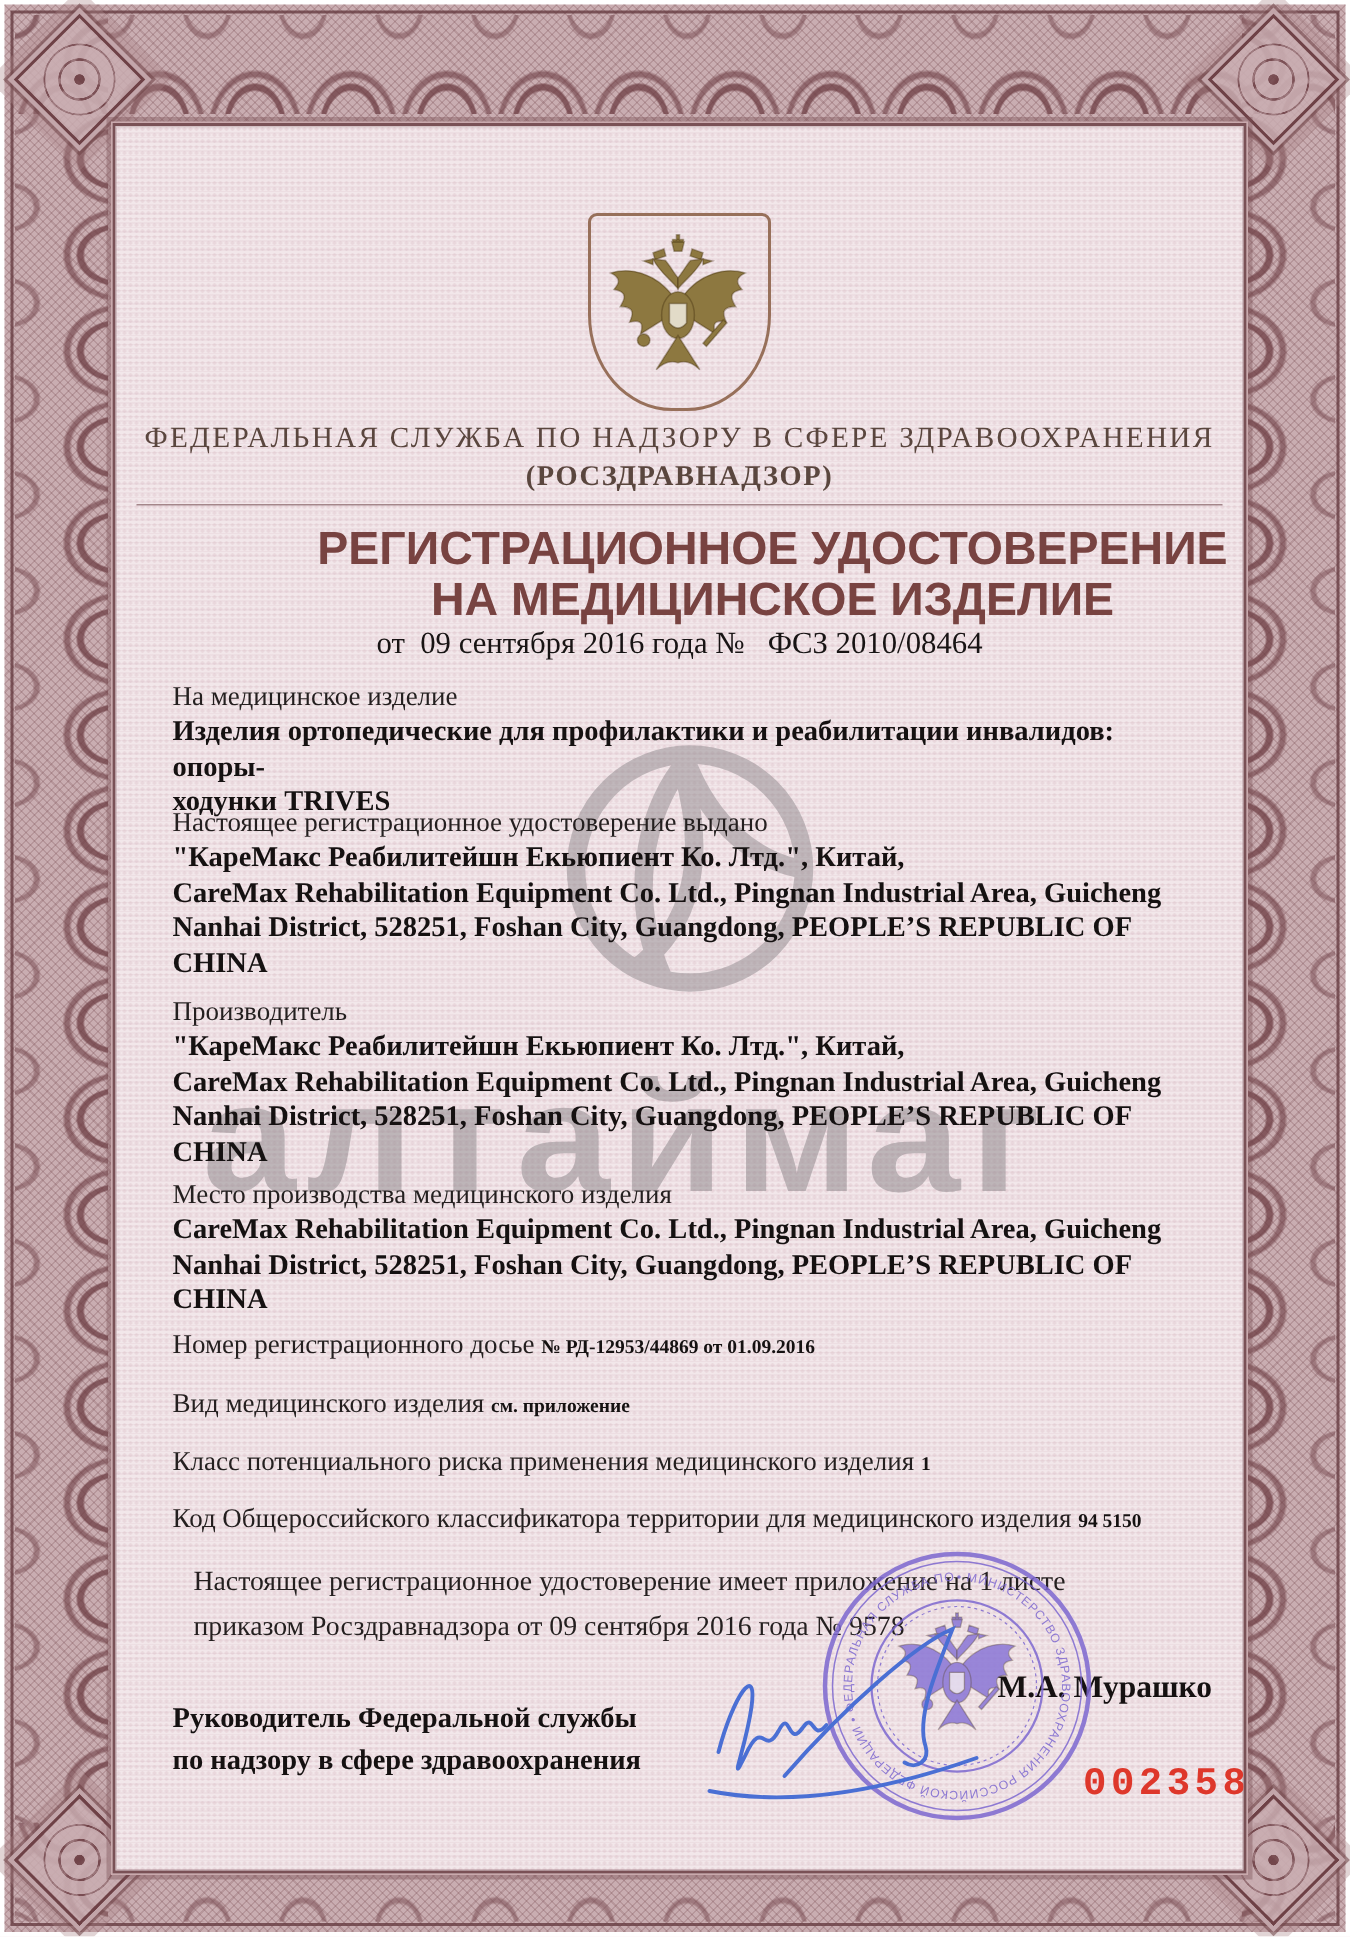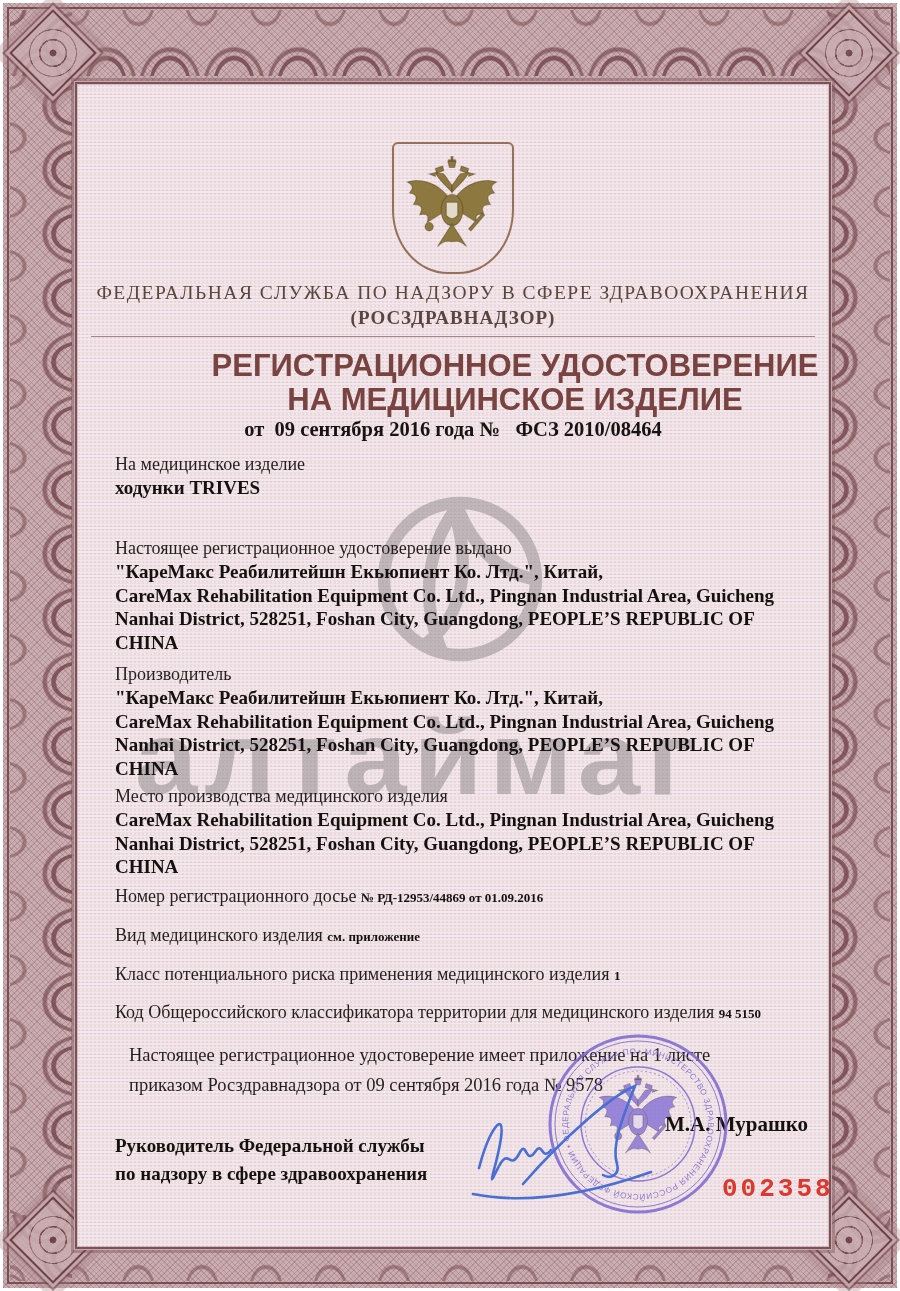--- a/index.html
+++ b/index.html
@@ -62,21 +62,21 @@
   .emblem-box svg{position:absolute;left:6px;top:4px;color:#8d7840;}
   .hdr{position:absolute;left:0;width:100%;text-align:center;color:#5a463e;font-weight:400;}
   .hdr1{top:198px;font-size:19.5px;letter-spacing:1.5px;}
   .hdr2{top:223px;font-size:19px;letter-spacing:1px;font-weight:bold;}
   .hr-line{position:absolute;left:14px;right:14px;top:252px;border-top:1.5px solid rgba(122,81,86,.65);}
   .title{position:absolute;left:16px;width:100%;text-align:center;color:#784341;
     font-family:"Liberation Sans", sans-serif;font-weight:700;margin-left:46px;}
   .title1{top:264px;font-size:31px;letter-spacing:0px;}
   .title2{top:298px;font-size:31px;}
   .date-line{position:absolute;left:0;width:100%;top:334px;text-align:center;color:#181414;
-    font-weight:700;font-size:20.5px;white-space:pre;}
+    font-weight:400;font-size:20.5px;white-space:pre;}
   .sec{position:absolute;left:38px;width:692px;}
   .sec .lbl{font-size:18px;line-height:24px;}
   .sec .b-line{font-size:19px;line-height:23.5px;font-weight:700;color:#151111;}
   .field{position:absolute;left:38px;width:692px;font-size:18px;}
   .field b{font-size:13px;color:#151111;}
   .closing{position:absolute;left:38px;width:692px;font-size:18.5px;line-height:30px;margin-left:14px;}
   .officer{position:absolute;left:38px;top:1048px;font-weight:700;font-size:19px;line-height:28px;color:#151111;}
   .officer-name{position:absolute;left:588px;top:1028px;font-weight:700;font-size:21px;color:#151111;}
   .stamp{position:absolute;left:469px;top:948px;width:184px;height:184px;opacity:.85;}
   .signature{position:absolute;left:388px;top:988px;width:215px;height:135px;}
@@ -150,20 +150,21 @@
       <div class="hdr hdr1">ФЕДЕРАЛЬНАЯ СЛУЖБА ПО НАДЗОРУ В СФЕРЕ ЗДРАВООХРАНЕНИЯ</div>
       <div class="hdr hdr2">(РОСЗДРАВНАДЗОР)</div>
       <div class="hr-line"></div>
 
       <div class="title title1">РЕГИСТРАЦИОННОЕ УДОСТОВЕРЕНИЕ</div>
       <div class="title title2">НА МЕДИЦИНСКОЕ ИЗДЕЛИЕ</div>
       <div class="date-line">от  09 сентября 2016 года №   ФСЗ 2010/08464</div>
 
       <div class="sec" style="top:368px">
         <div class="lbl">На медицинское изделие</div>
+        <div class="b-line">Изделия ортопедические для профилактики и реабилитации инвалидов: опоры-</div>
         <div class="b-line">ходунки TRIVES</div>
       </div>
 
       <div class="sec" style="top:452px">
         <div class="lbl">Настоящее регистрационное удостоверение выдано</div>
         <div class="b-line">"КареМакс Реабилитейшн Екьюпиент Ко. Лтд.", Китай,</div>
         <div class="b-line">CareMax Rehabilitation Equipment Co. Ltd., Pingnan Industrial Area, Guicheng</div>
         <div class="b-line">Nanhai District, 528251, Foshan City, Guangdong, PEOPLE’S REPUBLIC OF</div>
         <div class="b-line">CHINA</div>
       </div>

